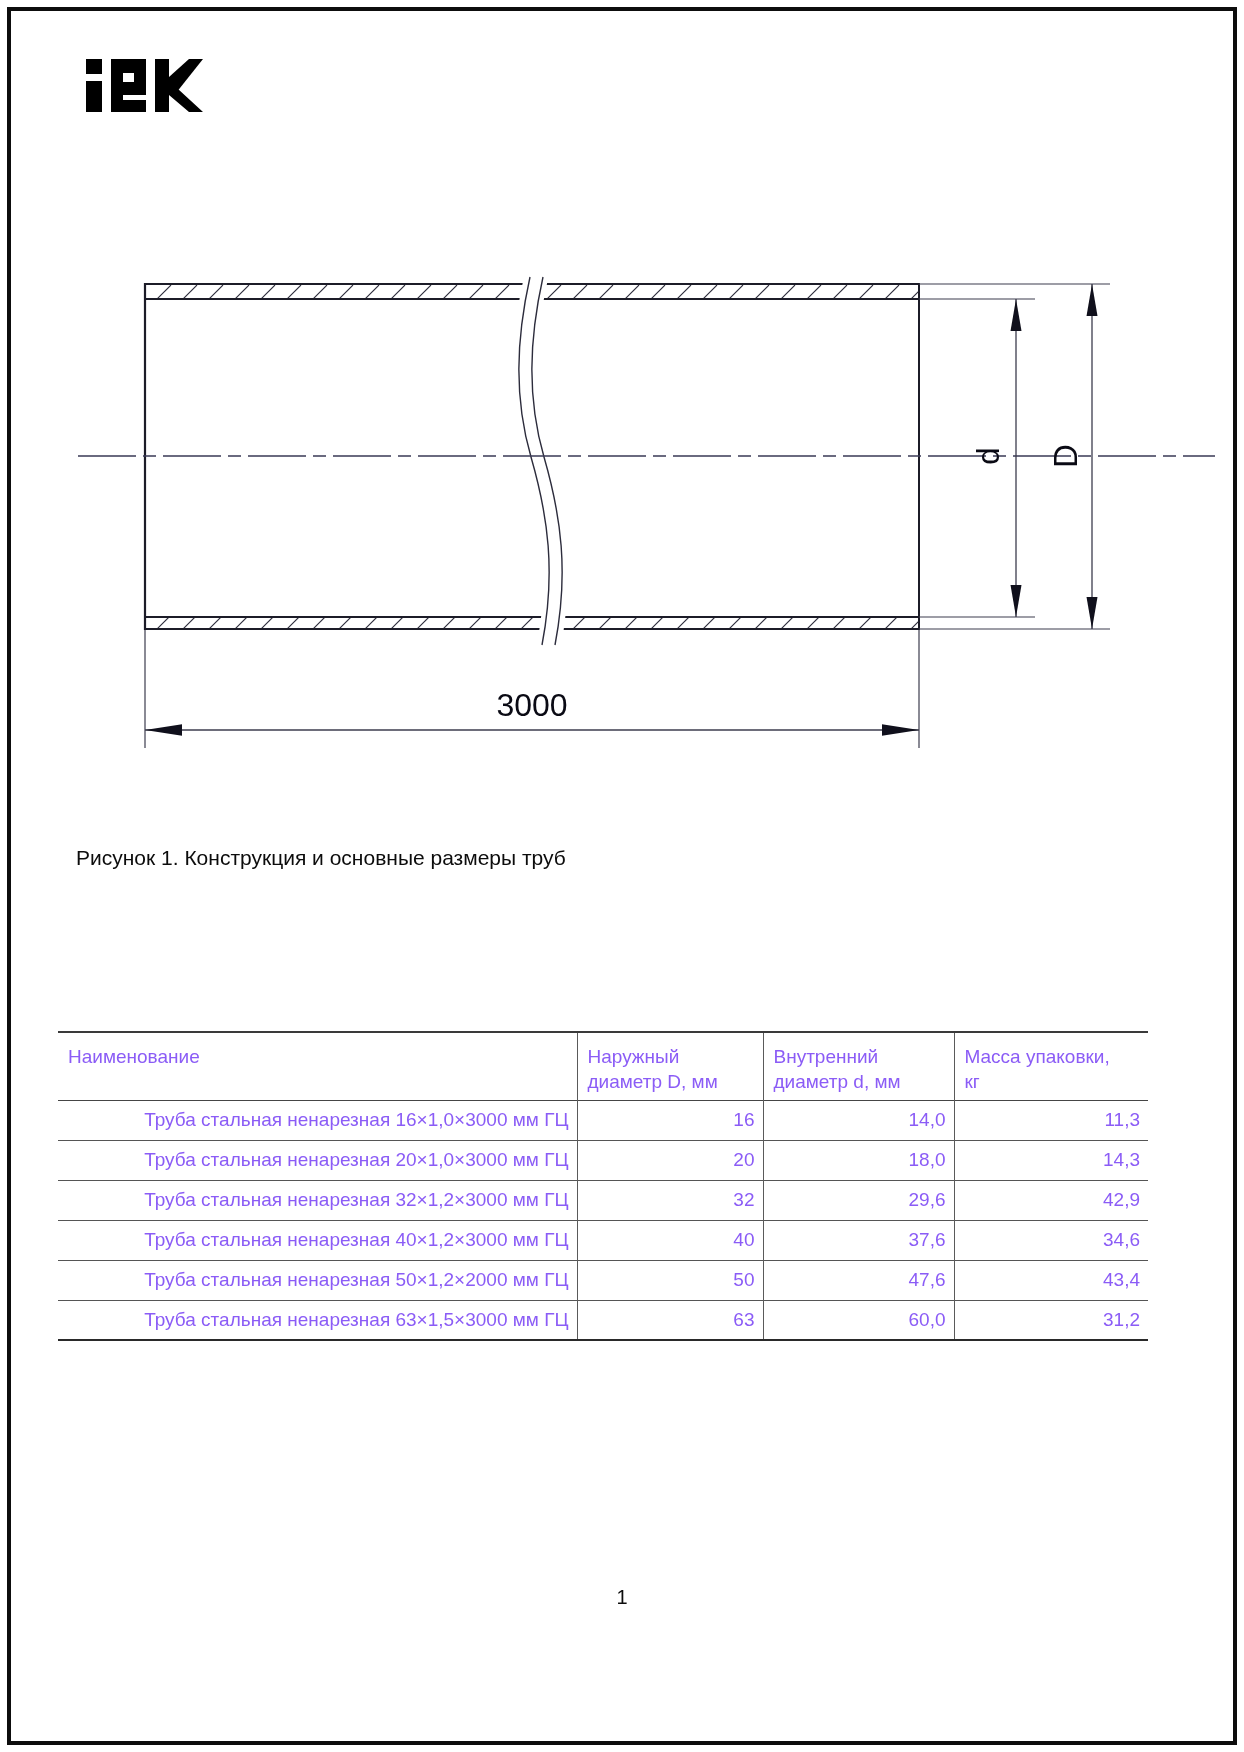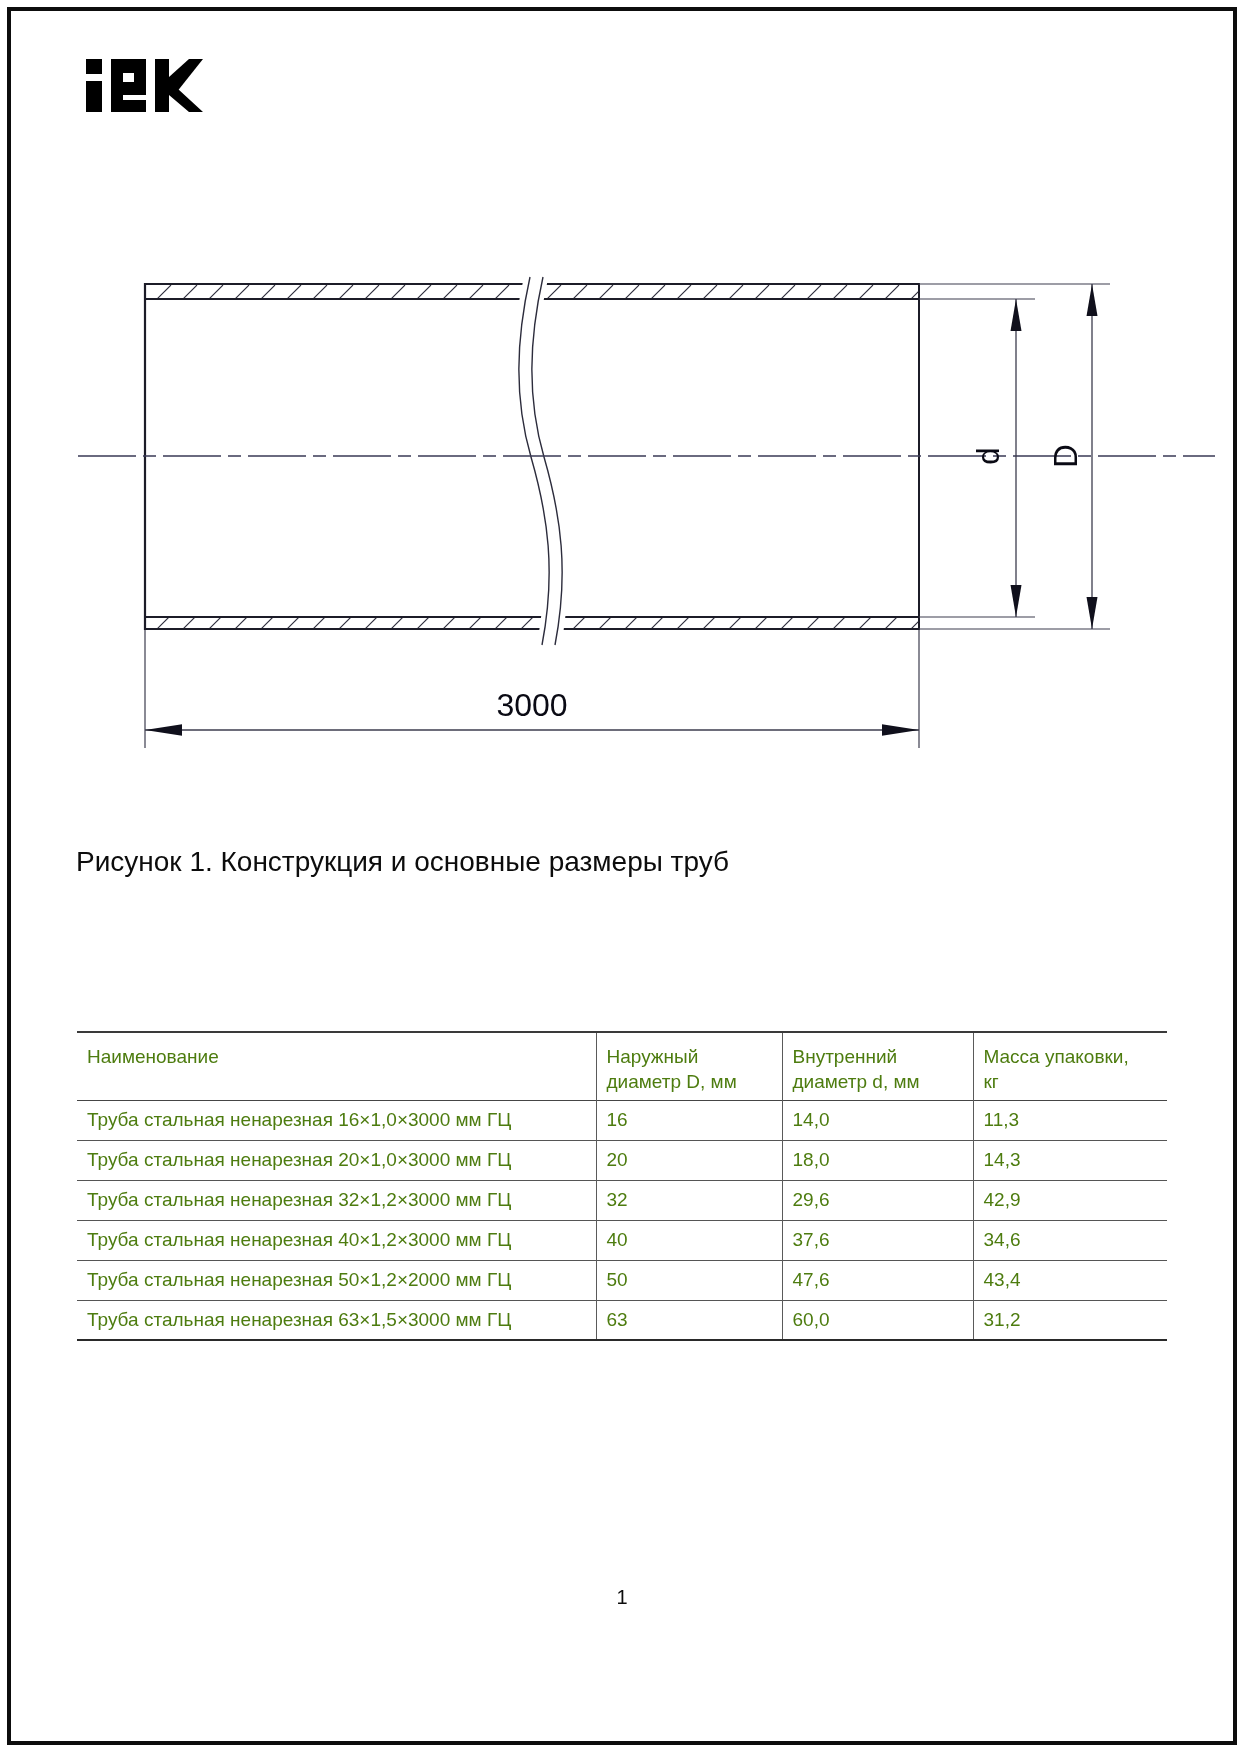--- a/index.html
+++ b/index.html
@@ -18,28 +18,28 @@
     pointer-events:none;
   }
   .logo{
     position:absolute;left:83px;top:55px;
   }
   .drawing{
     position:absolute;left:0;top:0;
   }
   .caption{
     position:absolute;left:76px;top:846px;
-    font-size:28px;color:#0c0c0c;
+    font-size:21px;color:#0c0c0c;
   }
   .spec-table{
-    position:absolute;left:77px;top:1031px;
+    position:absolute;left:58px;top:1031px;
     width:1090px;
     border-collapse:collapse;
     table-layout:fixed;
-    font-size:19px;color:#4d7c0f;
+    font-size:19px;color:#8b5cf6;
     border-top:2px solid #3a3a3a;
     border-bottom:2px solid #2a2a2a;
   }
   .spec-table col.c1{width:519px;}
   .spec-table col.c2{width:186px;}
   .spec-table col.c3{width:191px;}
   .spec-table col.c4{width:194px;}
   .spec-table th,.spec-table td{
     font-weight:normal;text-align:left;
     padding:0 8px 0 10px;
@@ -49,20 +49,21 @@
     padding-top:11px;
     height:68px;
     white-space:pre-line;
     line-height:25px;
     box-sizing:border-box;
   }
   .spec-table td{
     height:40px;
     vertical-align:middle;
     box-sizing:border-box;
+    text-align:right;
   }
   .spec-table th + th, .spec-table td + td{
     border-left:1.3px solid #5a5a5a;
   }
   .spec-table thead tr{border-bottom:1.6px solid #454545;}
   .spec-table tbody tr + tr{border-top:1.6px solid #555;}
   .page-number{
     position:absolute;left:0;top:1586px;width:1244px;
     text-align:center;font-size:20px;color:#0c0c0c;
   }

